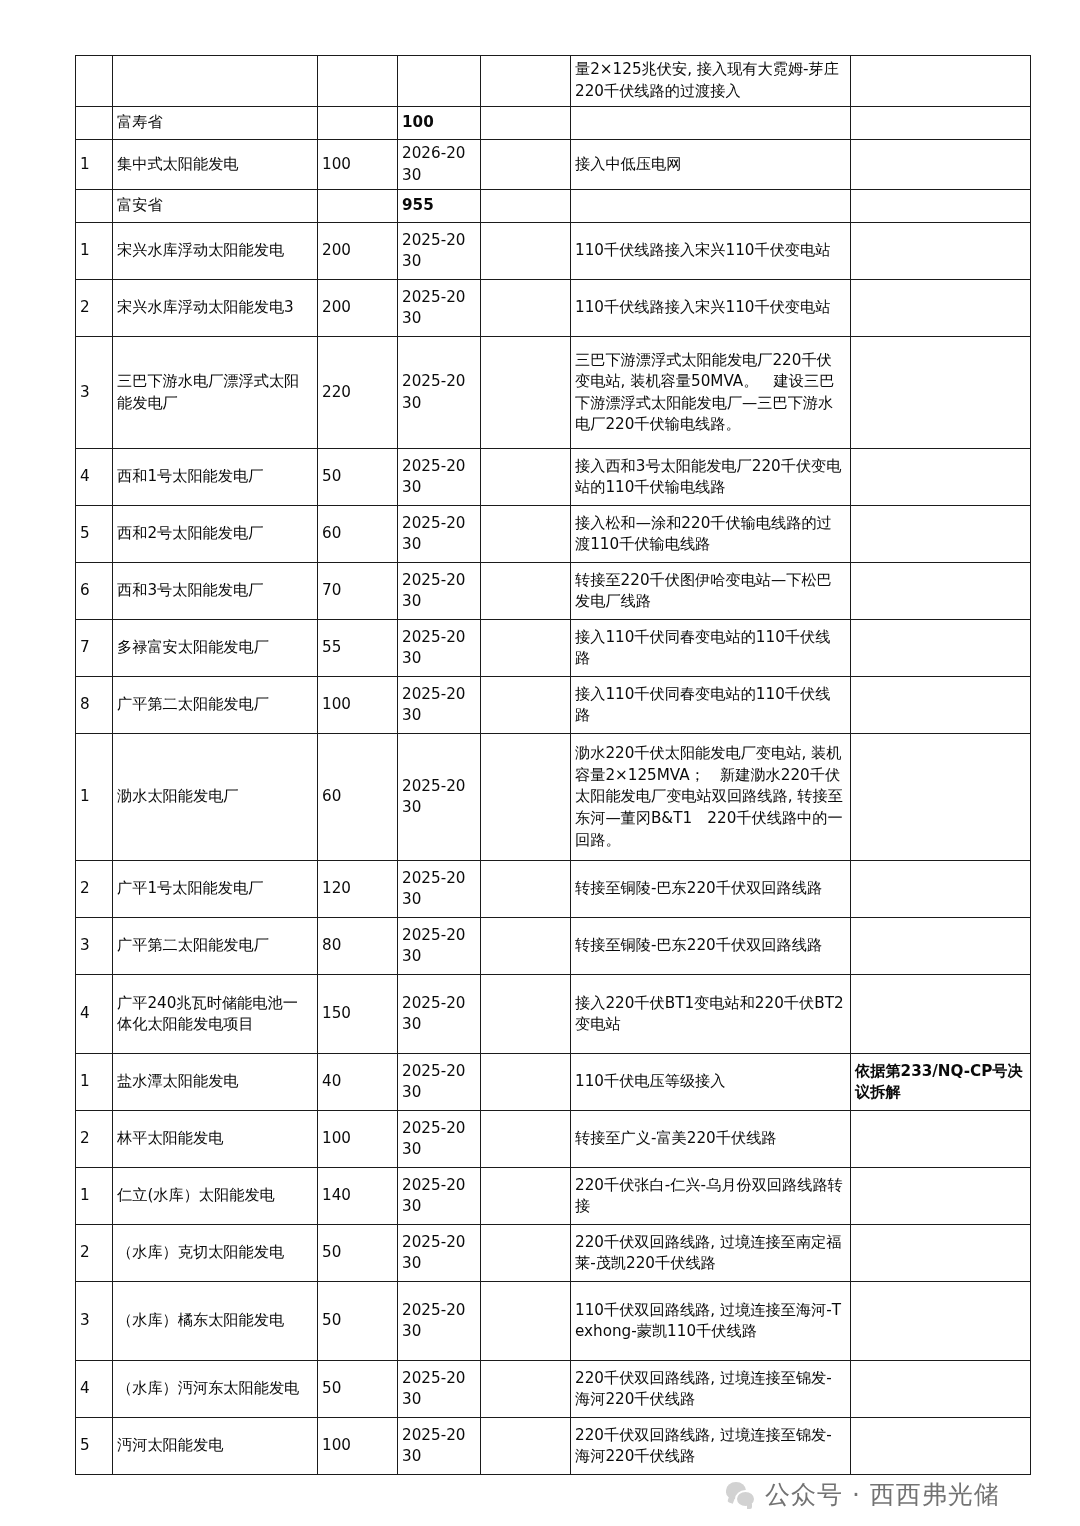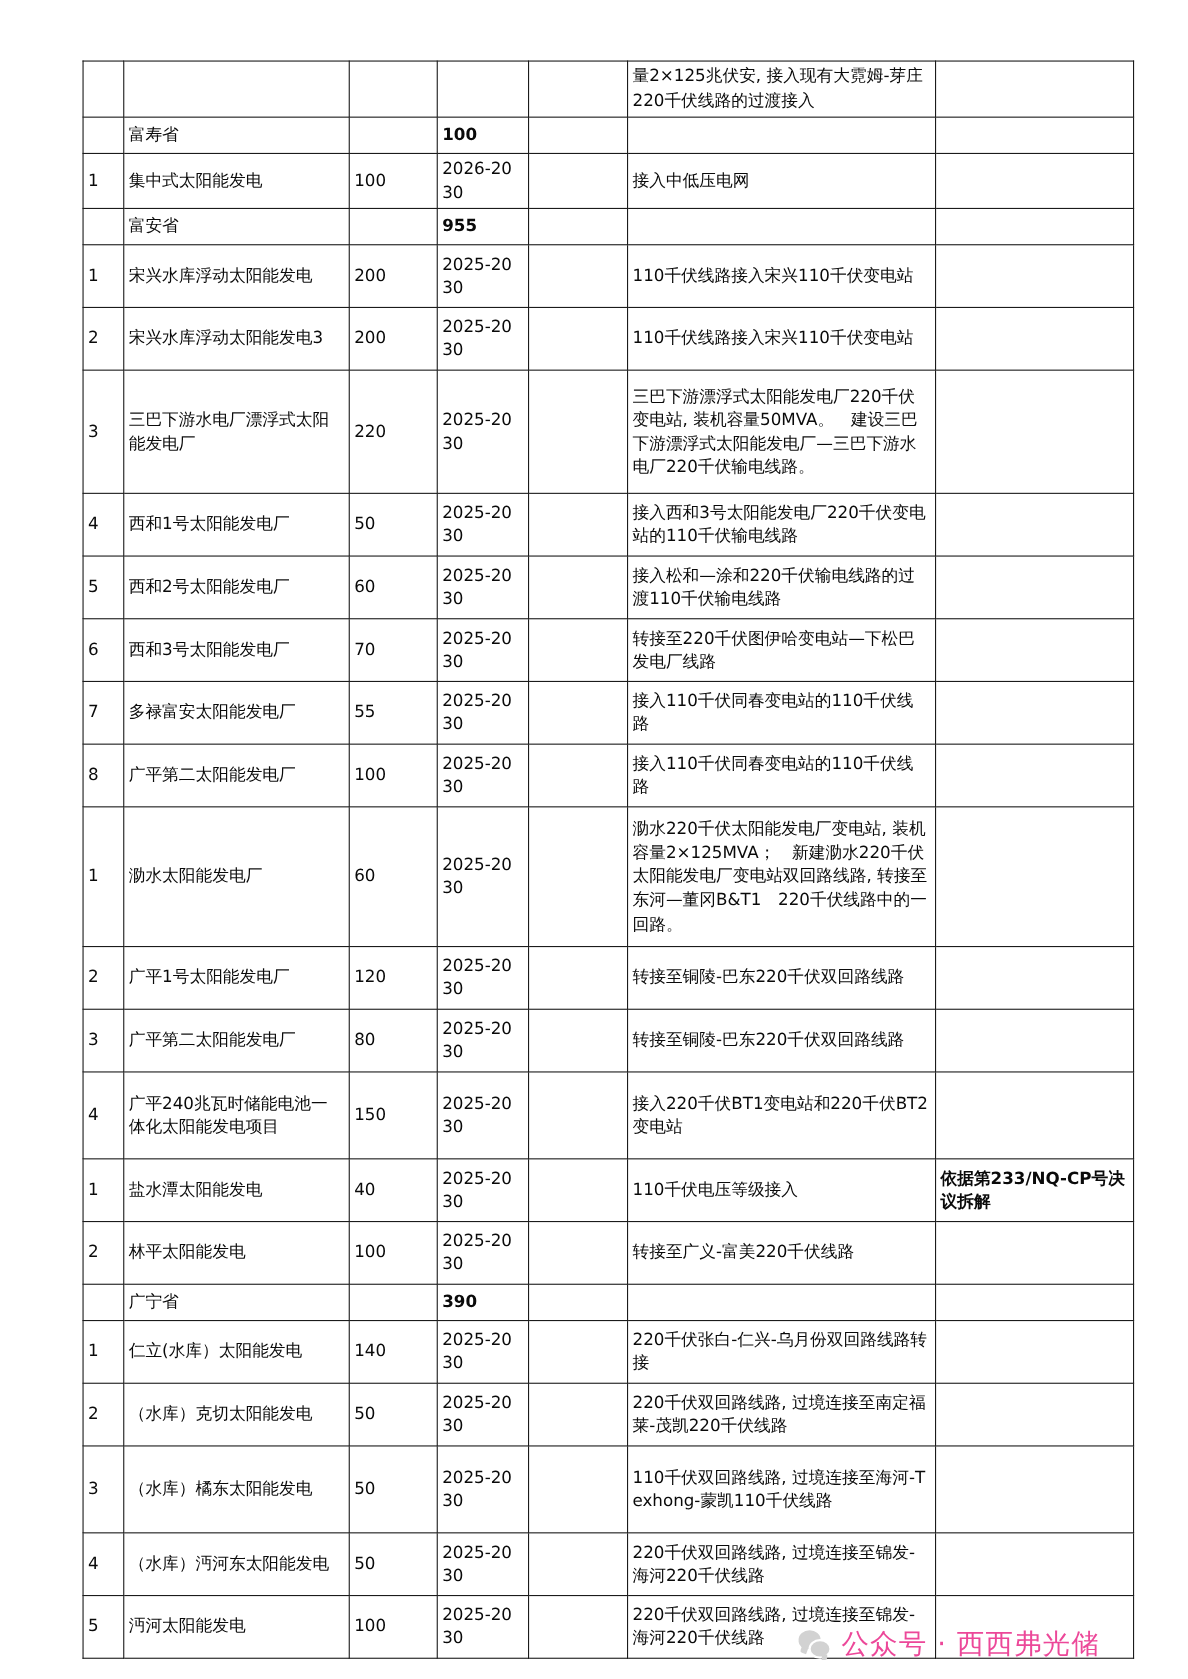--- a/index.html
+++ b/index.html
@@ -115,21 +115,21 @@
     border: 2px solid #ffffff;
   }
   #watermark .wm-icon .b2:after {
     content: "";
     position: absolute;
     right: 2px; bottom: -3px;
     width: 5px; height: 5px;
     background: #d2d2d2;
     border-radius: 0 0 2px 0;
   }
-  #watermark .wm-text { color: #ec4899; }
+  #watermark .wm-text { color: #737373; }
 </style>
 </head>
 <body>
 
 <div id="sheet">
 
   <table class="grid">
     <colgroup>
       <col class="c-idx">
         <col class="c-name">
@@ -316,29 +316,20 @@
       <tr class="r-2">
         <td class="idx">2</td>
         <td class="name">林平太阳能发电</td>
         <td class="cap">100</td>
         <td class="year">2025-2030</td>
         <td class="extra"></td>
         <td class="desc">转接至广义-富美220千伏线路</td>
         <td class="note"></td>
       </tr>
 
-      <tr class="r-prov province">
-        <td class="idx"></td>
-        <td class="name">广宁省</td>
-        <td class="cap"></td>
-        <td class="year bold">390</td>
-        <td class="extra"></td>
-        <td class="desc"></td>
-        <td class="note"></td>
-      </tr>
 
       <tr class="r-2">
         <td class="idx">1</td>
         <td class="name">仁立(水库）太阳能发电</td>
         <td class="cap">140</td>
         <td class="year">2025-2030</td>
         <td class="extra"></td>
         <td class="desc">220千伏张白-仁兴-乌月份双回路线路转接</td>
         <td class="note"></td>
       </tr>

